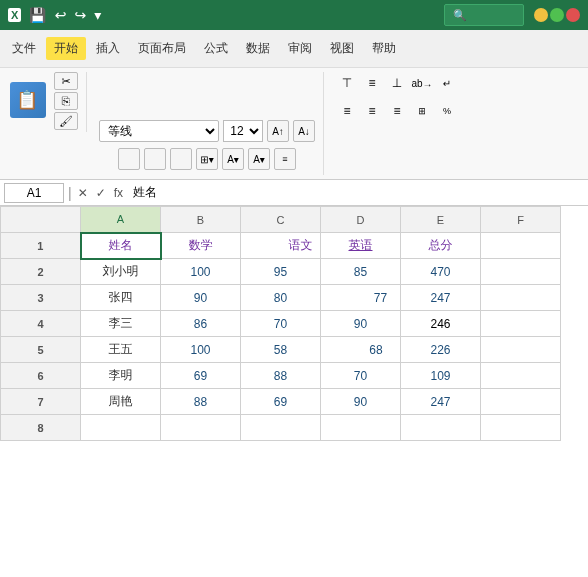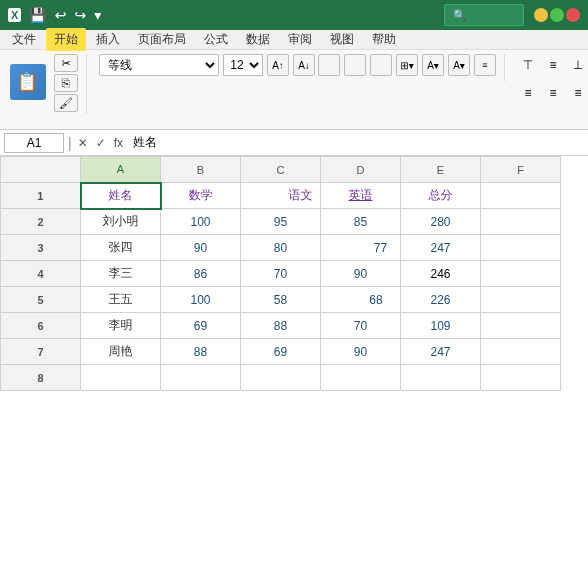--- a/index.html
+++ b/index.html
@@ -51,21 +51,21 @@
     }
     .title-bar-winbtns { display: flex; gap: 2px; margin-left: 4px; }
     .win-btn { width: 14px; height: 14px; border-radius: 50%; cursor: pointer; }
     .win-min { background: #f0c040; }
     .win-max { background: #50c050; }
     .win-close { background: #e05050; }
 
     
     .menu-bar {
       background: #f0f0f0;
-      height: 20px;
+      height: 38px;
       display: flex;
       align-items: center;
       padding: 0 4px;
       gap: 2px;
       border-bottom: 1px solid #ddd;
     }
     .menu-item {
       padding: 3px 8px;
       font-size: 12px;
       cursor: pointer;
@@ -313,21 +313,21 @@
       <div class="small-btn-group">
         <div class="small-btn">✂</div>
         <div class="small-btn">⎘</div>
         <div class="small-btn">🖌</div>
       </div>
     </div>
     <div class="ribbon-group-label"></div>
   </div>
 
   <div class="ribbon-group font-group">
-    <div class="ribbon-group-content" style="gap:3px;">
+    <div class="ribbon-group-content" style="flex-direction:column; gap:3px;margin-top:48px;">
       <div class="font-row">
         <select class="font-select">
           <option>等线</option>
         </select>
         <select class="font-size-select">
           <option>12</option>
         </select>
         <div class="font-btn" style="font-size:10px;">A↑</div>
         <div class="font-btn" style="font-size:10px;">A↓</div>
       </div>
@@ -399,21 +399,21 @@
             <td style="color: rgb(112, 48, 160); text-decoration: underline;">英语</td>
             <td style="color: rgb(112, 48, 160);">总分</td>
             <td style="color: rgb(112, 48, 160);"></td>
           </tr>
           <tr>
             <th class="row-header">2</th>
             <td style="color: rgb(51, 51, 51);">刘小明</td>
             <td style="color: rgb(30, 78, 121);">100</td>
             <td style="color: rgb(30, 78, 121);">95</td>
             <td style="color: rgb(30, 78, 121);">85</td>
-            <td style="color: rgb(30, 78, 121);">280</td>
+            <td style="color: rgb(30, 78, 121);">470</td>
             <td></td>
           </tr>
           <tr>
             <th class="row-header">3</th>
             <td style="color: rgb(51, 51, 51);">张四</td>
             <td style="color: rgb(30, 78, 121);">90</td>
             <td style="color: rgb(30, 78, 121);">80</td>
             <td style="color: rgb(30, 78, 121); padding-left: 40px;">77</td>
             <td style="color: rgb(30, 78, 121);">247</td>
             <td></td>

